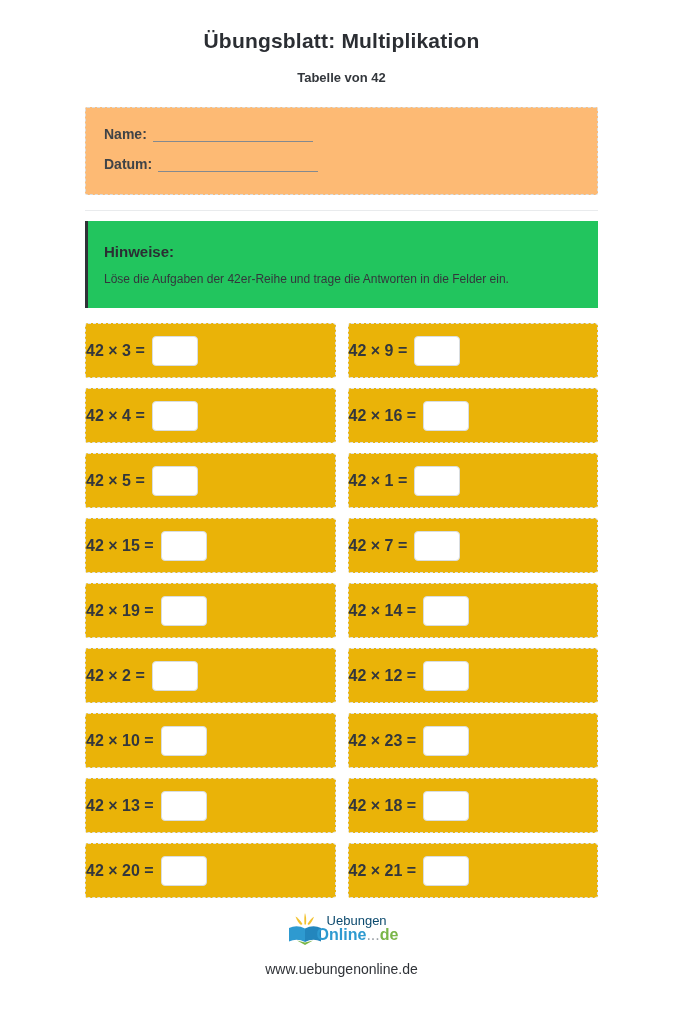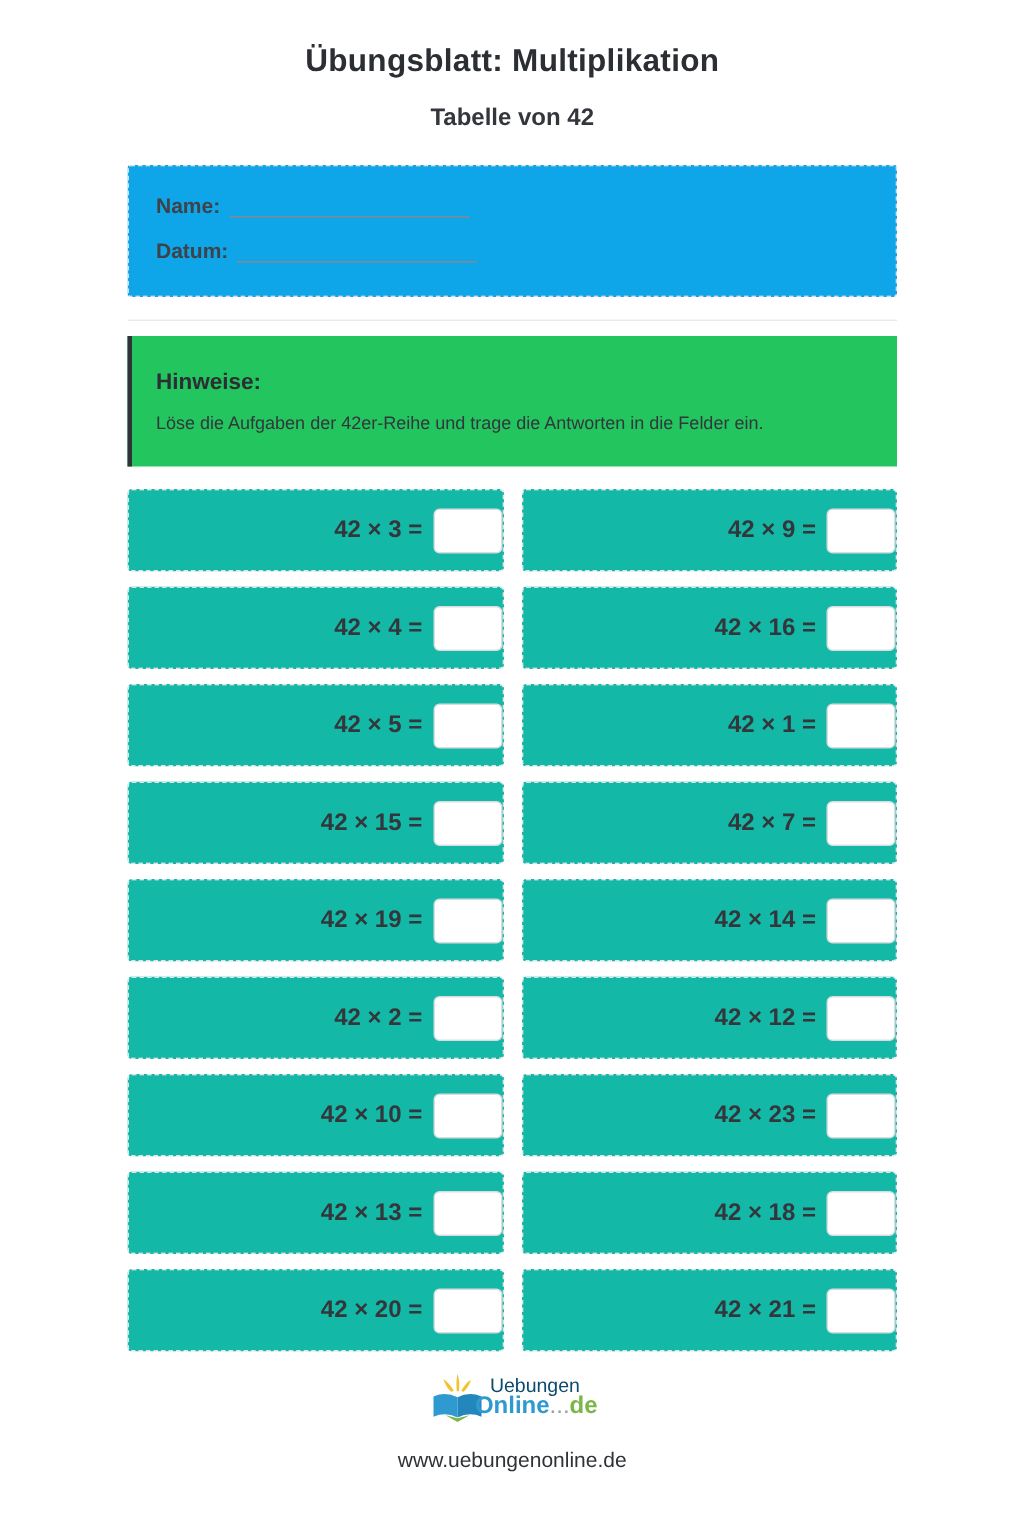--- a/index.html
+++ b/index.html
@@ -16,28 +16,28 @@
     text-align: center;
     font-size: 21px;
     font-weight: bold;
     color: #2b2e33;
     padding-top: 16px;
     letter-spacing: 0.2px;
     margin-top: 13px;
   }
   .page-subtitle {
     text-align: center;
-    font-size: 16px;
+    font-size: 13px;
     font-weight: bold;
     color: #33373c;
     margin-top: 17px;
   }
   .student-box {
     margin-top: 22px;
-    background: #0ea5e9;
+    background: #fdba74;
     border: 1px dashed #d9dde0;
     border-radius: 2px;
     padding: 18px 18px 16px 18px;
     height: 88px;
   }
   .info-row { display: flex; align-items: flex-end; margin-bottom: 14px; }
   .info-label { font-size: 14px; font-weight: bold; color: #3f4347; margin-right: 6px; }
   .write-line { display: inline-block; width: 160px; border-bottom: 1px solid #84898e; height: 14px; }
   .divider { border: none; border-top: 1px solid #e9ebed; margin-top: 15px; }
   .hints-box {
@@ -51,26 +51,26 @@
   .hints-text { font-size: 12px; color: #33373c; margin-top: 12px; }
   .problems-grid {
     margin-top: 15px;
     display: grid;
     grid-template-columns: 1fr 1fr;
     column-gap: 12px;
     row-gap: 10px;
   }
   .problem-card {
     height: 55px;
-    background: #14b8a6;
+    background: #eab308;
     border: 1px dashed #e0e4e7;
     border-radius: 3px;
     display: flex;
     align-items: center;
-    justify-content: flex-end;
+    justify-content: flex-start;
   }
   .expr { font-size: 16px; font-weight: bold; color: #33373c; }
   .answer {
     width: 46px;
     height: 30px;
     margin-left: 7px;
     border: 1px solid #d9dde0;
     border-radius: 4px;
     background: #ffffff;
     font-size: 14px;

